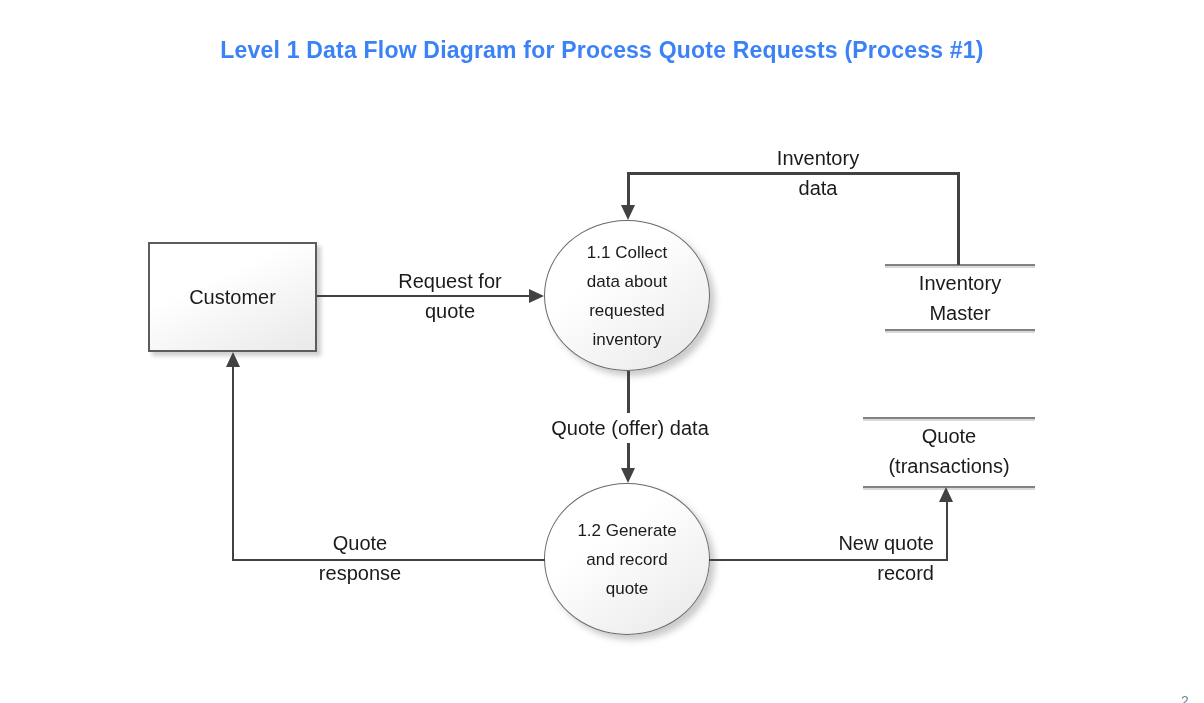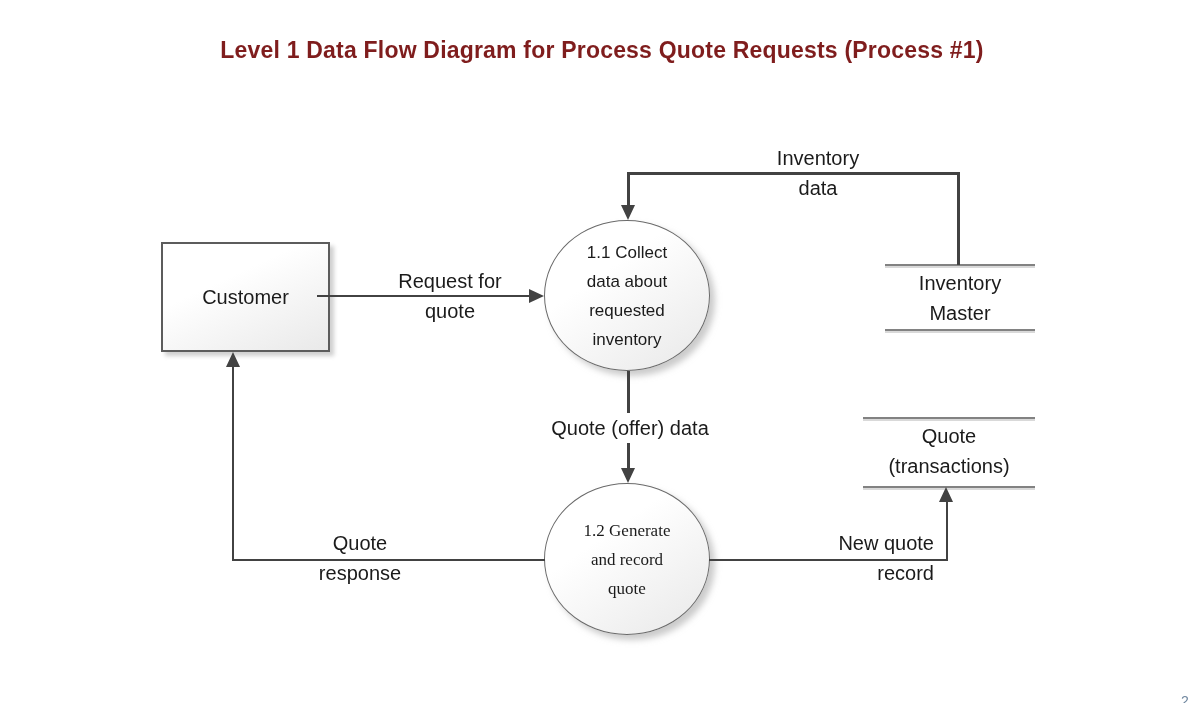--- a/index.html
+++ b/index.html
@@ -2,41 +2,41 @@
 <html><head>
 <meta charset="utf-8">
 <style>
   html,body { margin:0; padding:0; background:#ffffff; }
   .canvas {
     position:relative; width:1204px; height:703px; background:#ffffff;
     font-family:"Liberation Sans", sans-serif; color:#1b1b1b; overflow:hidden;
   }
   .title {
     position:absolute; top:37px; left:0; width:100%; text-align:center;
-    font-size:23px; font-weight:700; color:#7f1d1d; letter-spacing:0.2px;
+    font-size:23px; font-weight:700; color:#3b82f6; letter-spacing:0.2px;
   }
   
   .entity {
     position:absolute; left:148px; top:242px; width:169px; height:110px;
     box-sizing:border-box; border:2px solid #5c5c5c;
     background:linear-gradient(155deg,#ffffff 35%,#e9e9e9 100%);
     box-shadow:4px 4px 4px rgba(150,150,150,0.45);
-    display:flex; align-items:center; justify-content:center; font-size:20px;margin-left:13px;
+    display:flex; align-items:center; justify-content:center; font-size:20px;
   }
   
   .process {
     position:absolute; box-sizing:border-box; border-radius:50%;
     border:1.5px solid #6a6a6a;
     background:linear-gradient(145deg,#ffffff 35%,#e8e8e8 100%);
     box-shadow:5px 5px 6px rgba(160,160,160,0.55);
     display:flex; align-items:center; justify-content:center; text-align:center;
     white-space:pre-line; font-size:17px; line-height:29px;
   }
   .process.p1 { left:544px; top:220px; width:166px; height:151px; }
-  .process.p2 { left:544px; top:483px; width:166px; height:152px;font-family:Liberation Serif, serif; }
+  .process.p2 { left:544px; top:483px; width:166px; height:152px; }
   
   .store-line {
     position:absolute; height:2px; background:#828282;
     box-shadow:0 2px 0 #d9d9d9;
   }
   .store-label {
     position:absolute; text-align:center; white-space:pre-line;
     font-size:20px; line-height:30px;
   }
   

